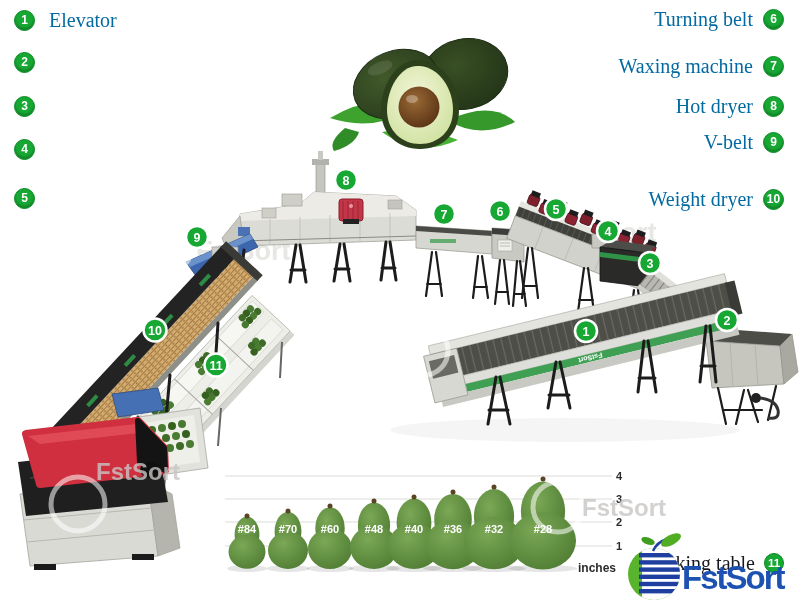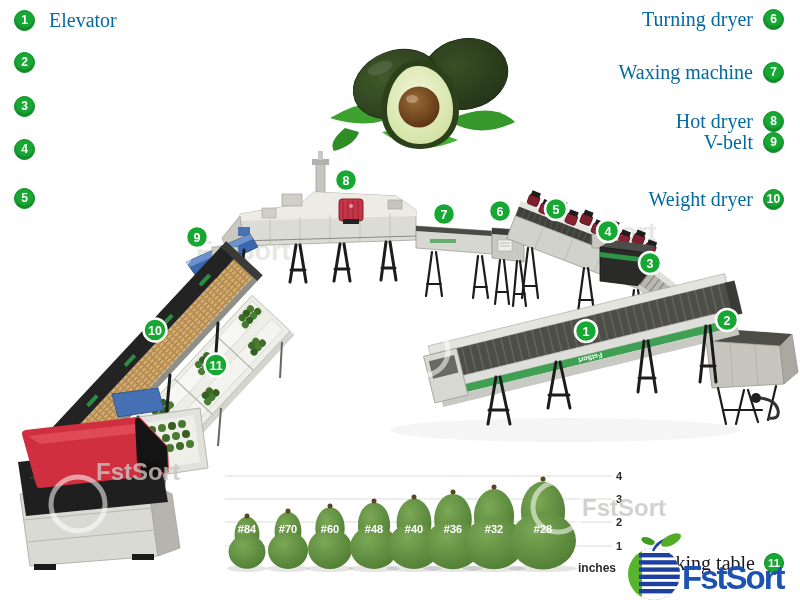--- a/index.html
+++ b/index.html
@@ -525,28 +525,28 @@
   <span class="badge">3</span>
 </div>
 <div class="lrow left" style="top:138px">
   <span class="badge">4</span>
 </div>
 <div class="lrow left" style="top:187px">
   <span class="badge">5</span>
 </div>
 
 <div class="lrow right" style="top:8px">
-  <span class="lab">Turning dryer</span>
+  <span class="lab">Turning belt</span>
   <span class="badge">6</span>
 </div>
-<div class="lrow right" style="top:61px">
+<div class="lrow right" style="top:55px">
   <span class="lab">Waxing machine</span>
   <span class="badge">7</span>
 </div>
-<div class="lrow right" style="top:110px">
+<div class="lrow right" style="top:95px">
   <span class="lab">Hot dryer</span>
   <span class="badge">8</span>
 </div>
 <div class="lrow right" style="top:131px">
   <span class="lab">V-belt</span>
   <span class="badge">9</span>
 </div>
 <div class="lrow right" style="top:188px">
   <span class="lab">Weight dryer</span>
   <span class="badge">10</span>

